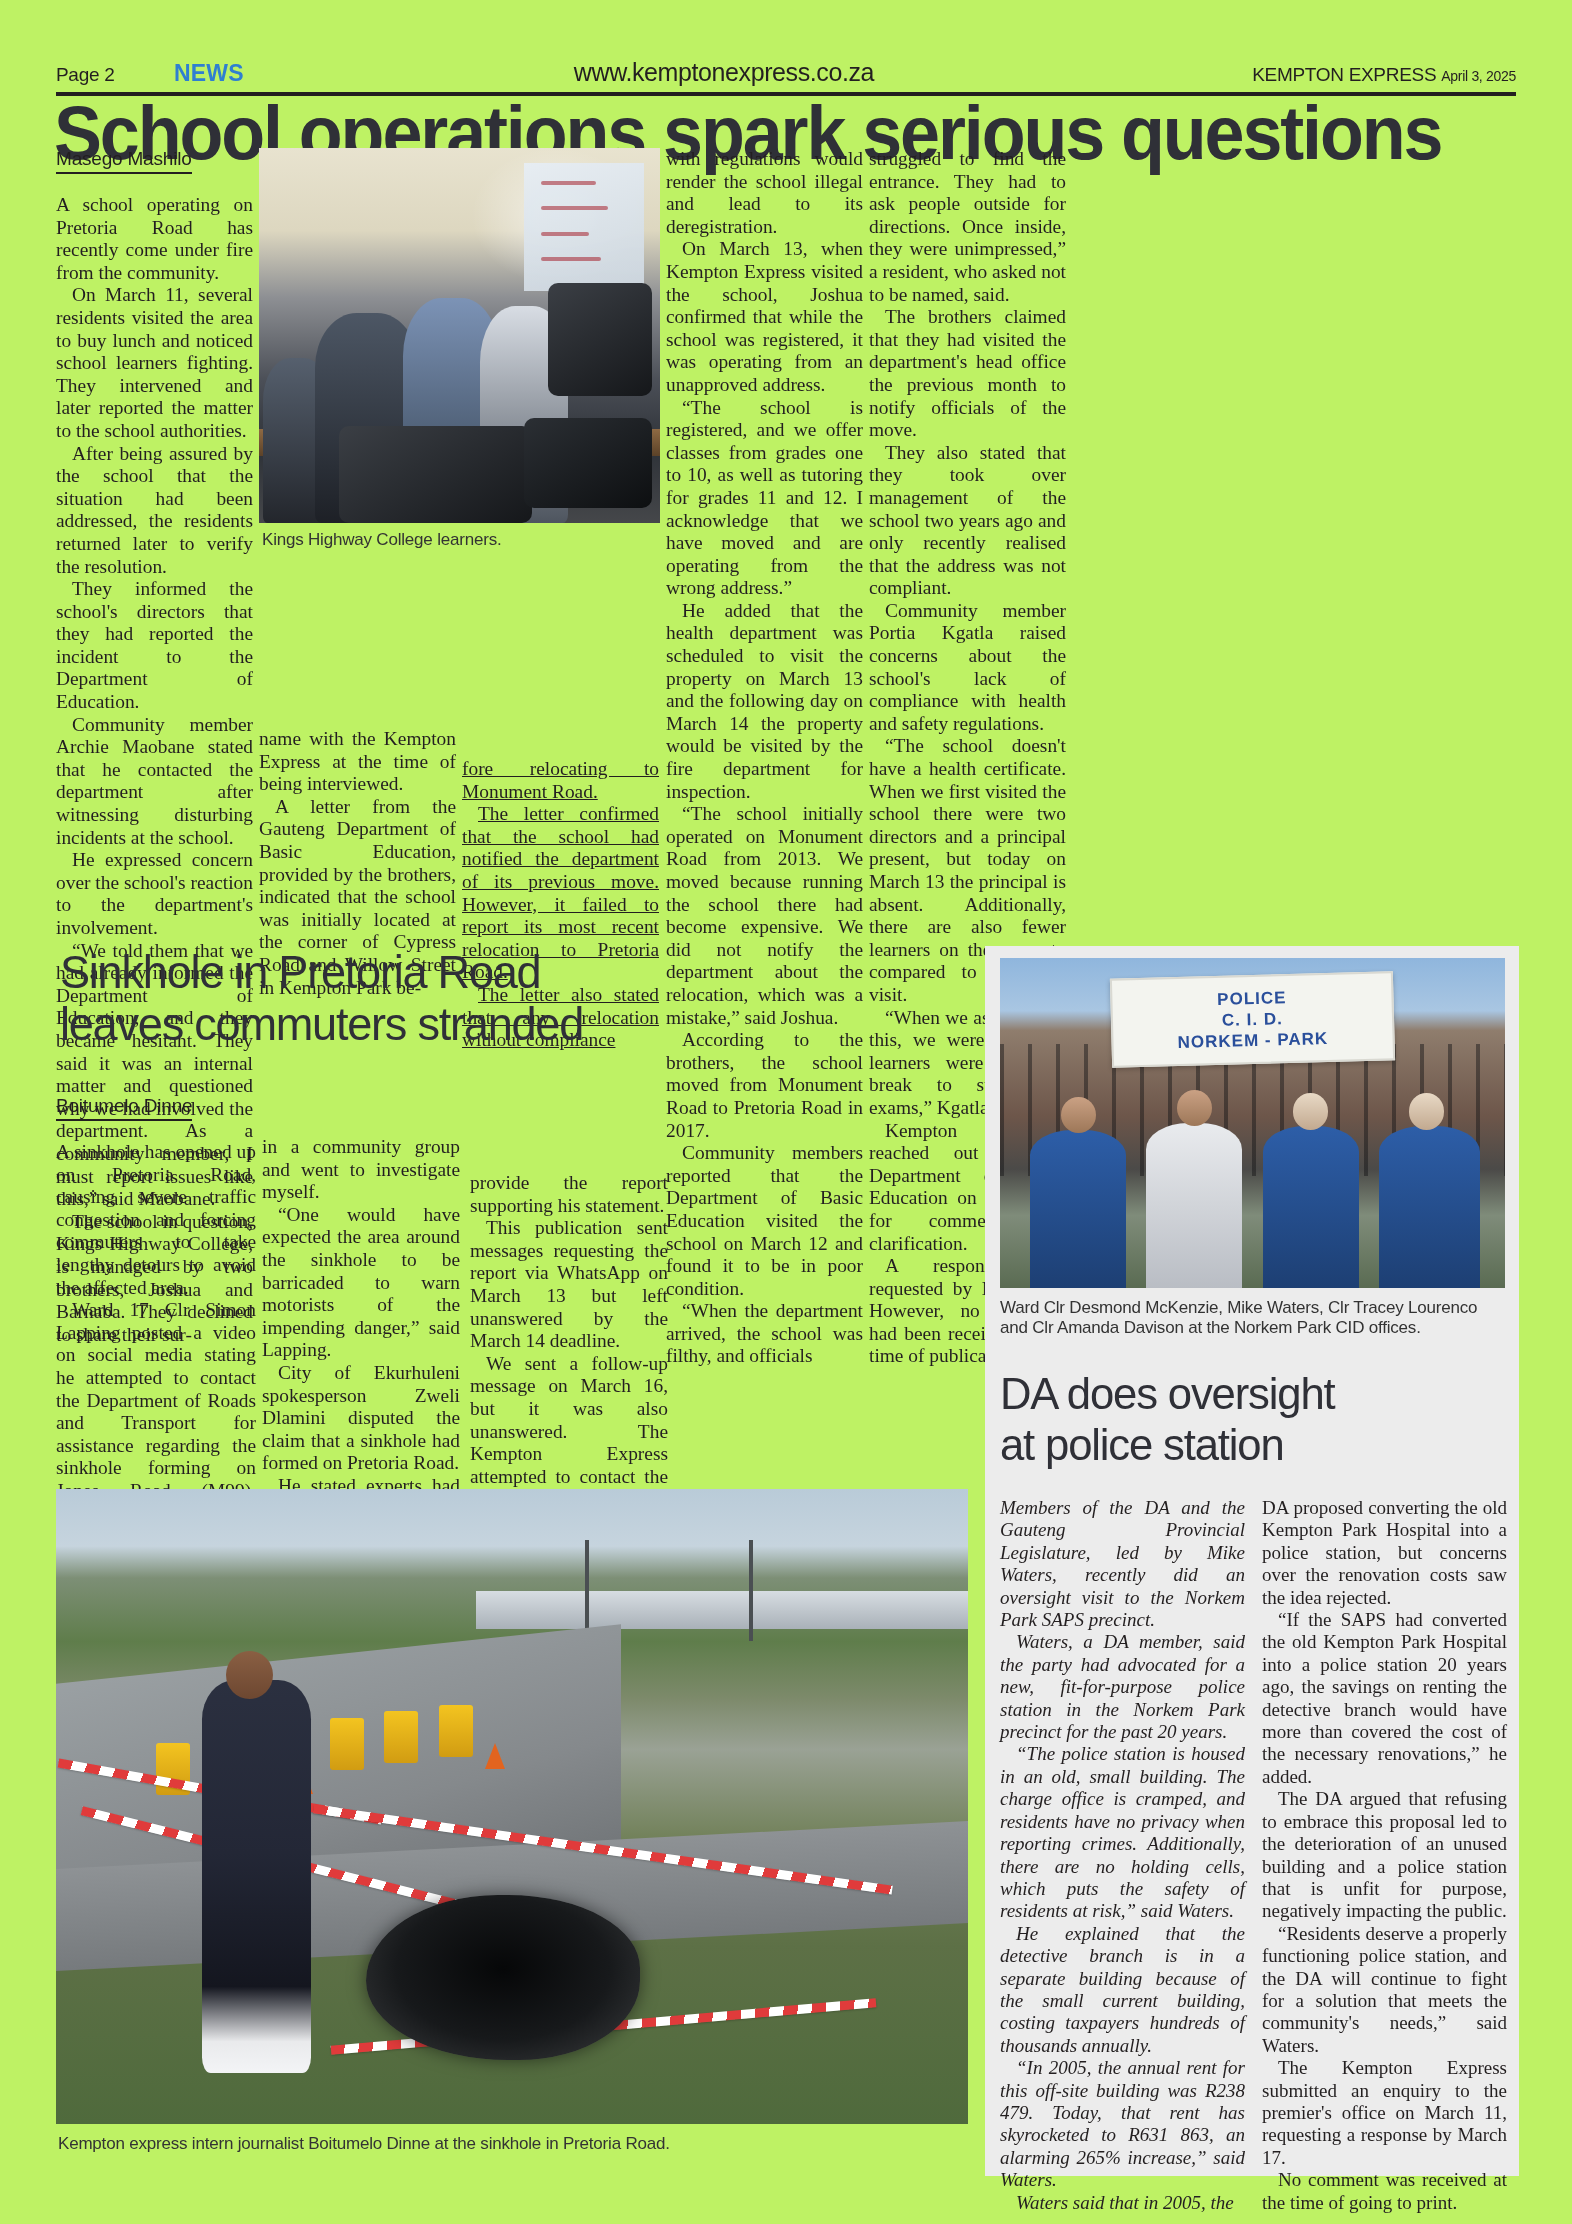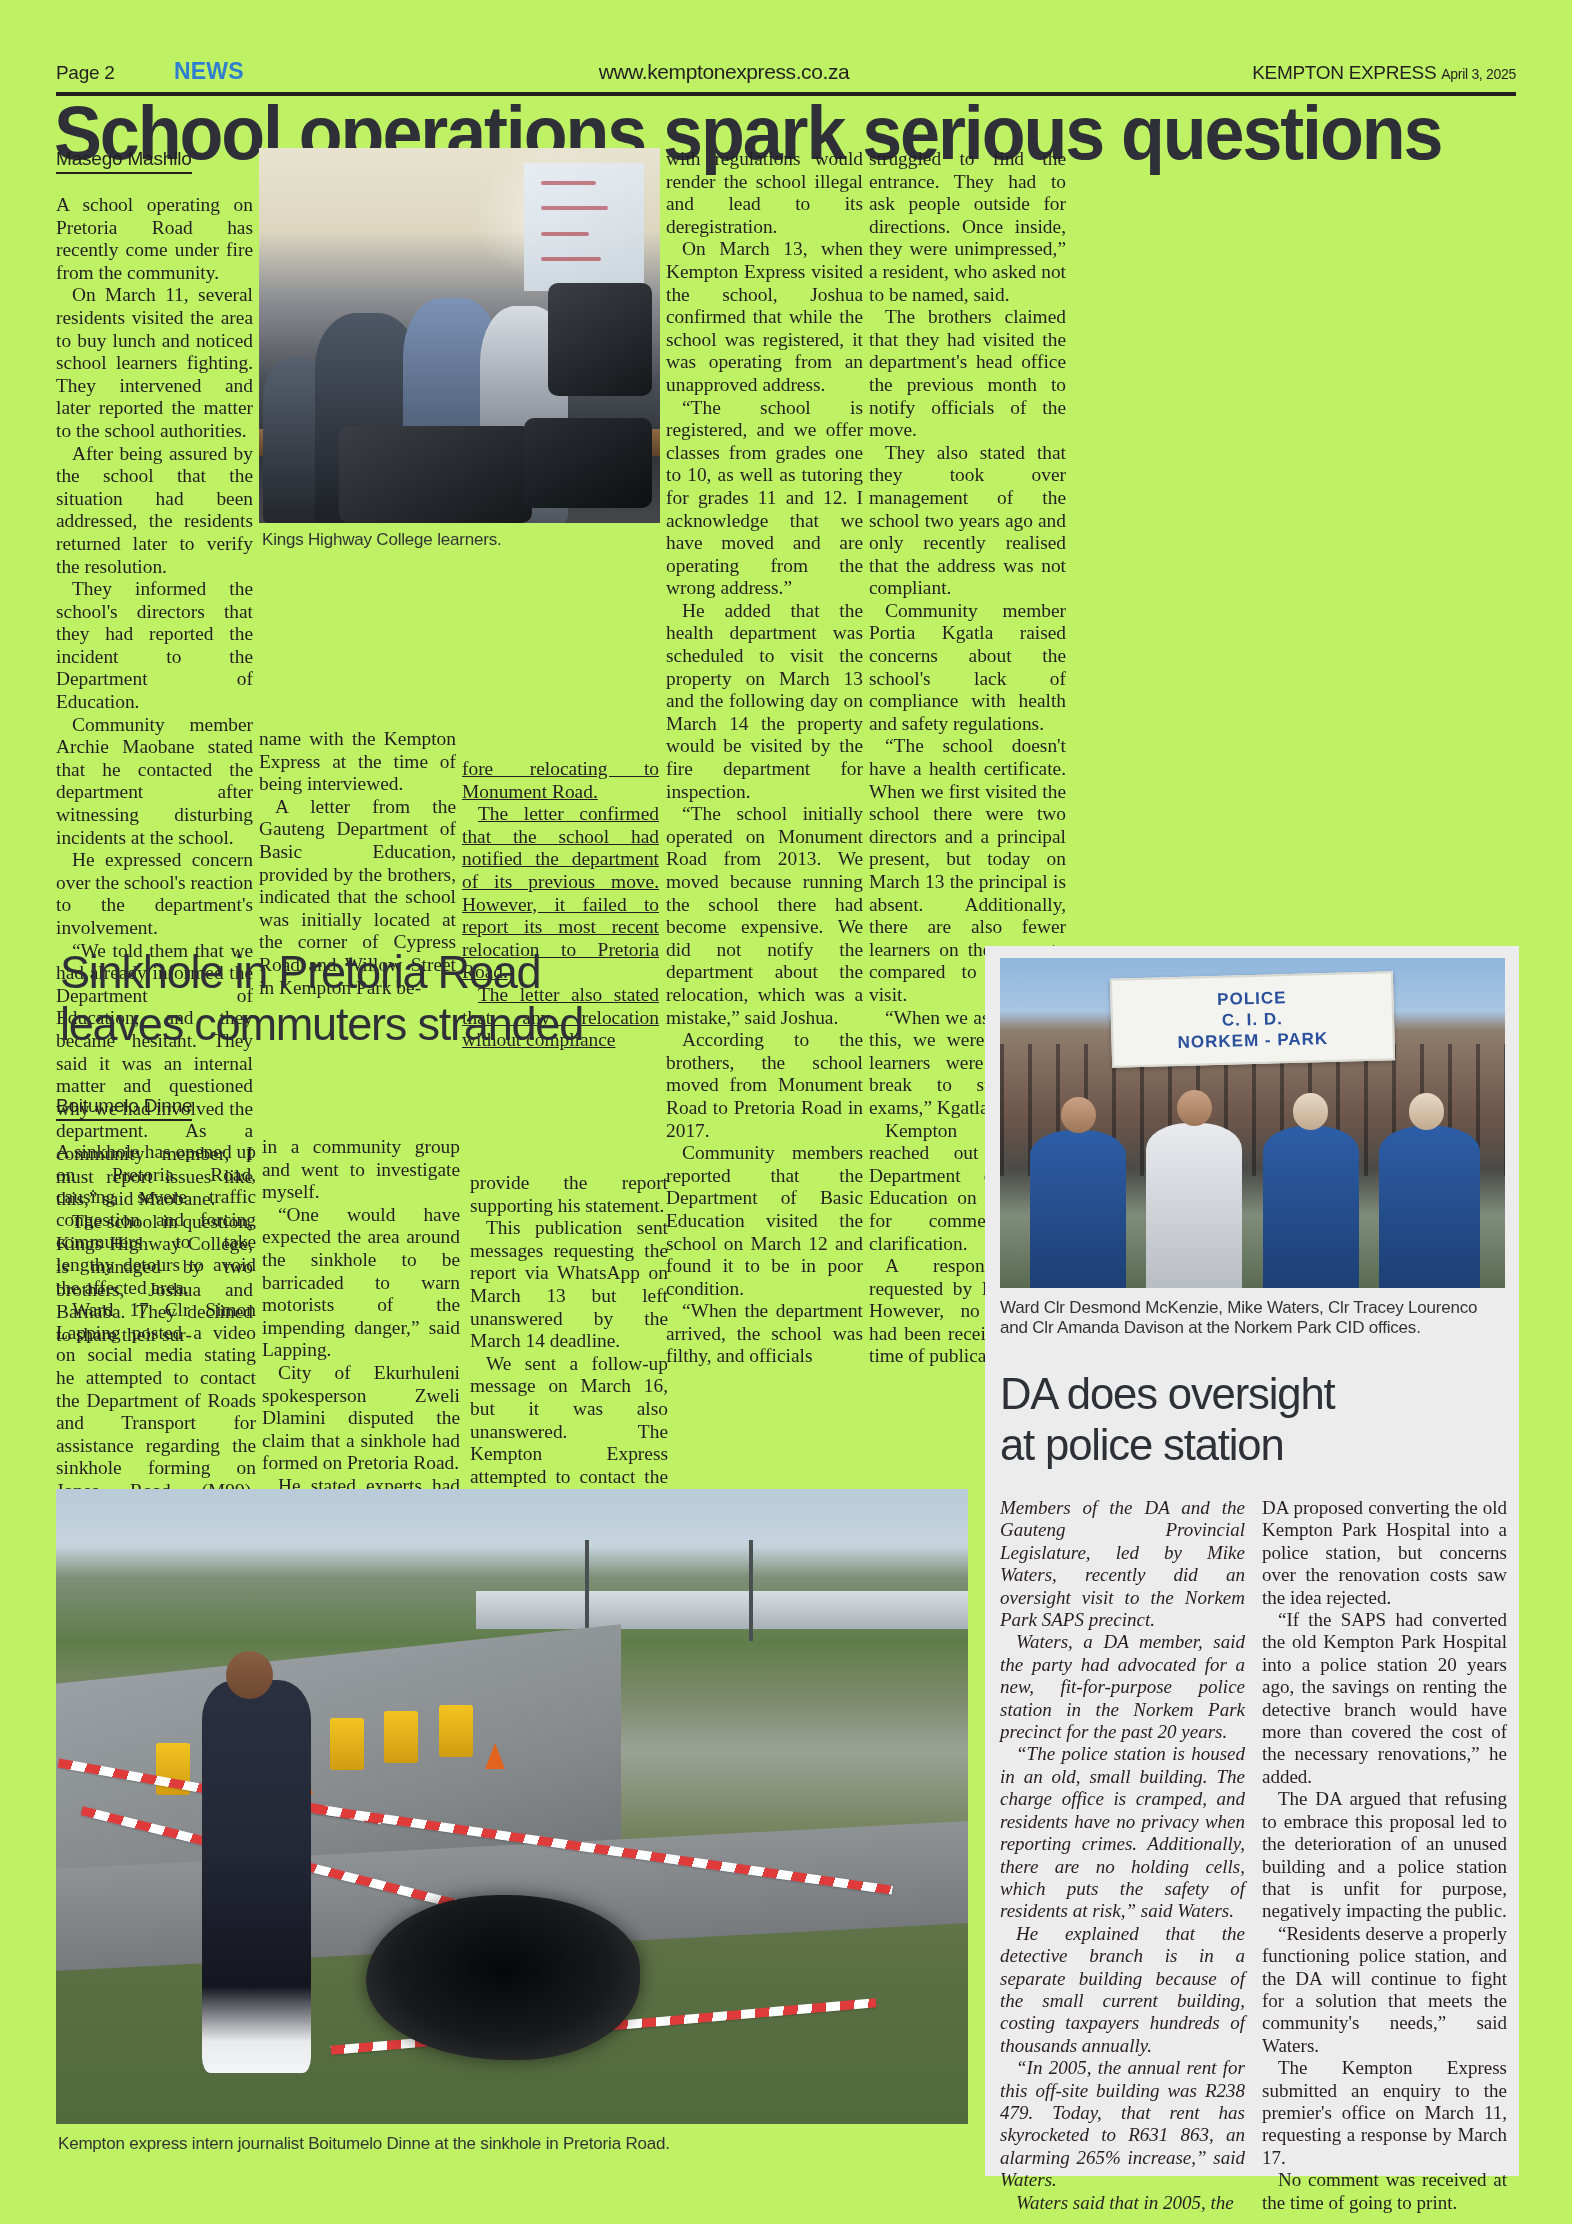--- a/index.html
+++ b/index.html
@@ -38,21 +38,21 @@
   .mh-section {
     font-size: 23px;
     font-weight: bold;
     color: #2f7fd1;
     letter-spacing: 0.2px;
     flex: none;
   }
   .mh-url {
     flex: 1;
     text-align: center;
-    font-size: 21px;
+    font-size: 25px;
     color: #231f20;
     letter-spacing: -0.4px;
     padding-right: 48px;
   }
   .mh-right {
     flex: none;
     font-size: 19px;
     color: #231f20;
     letter-spacing: -0.3px;
     white-space: nowrap;

